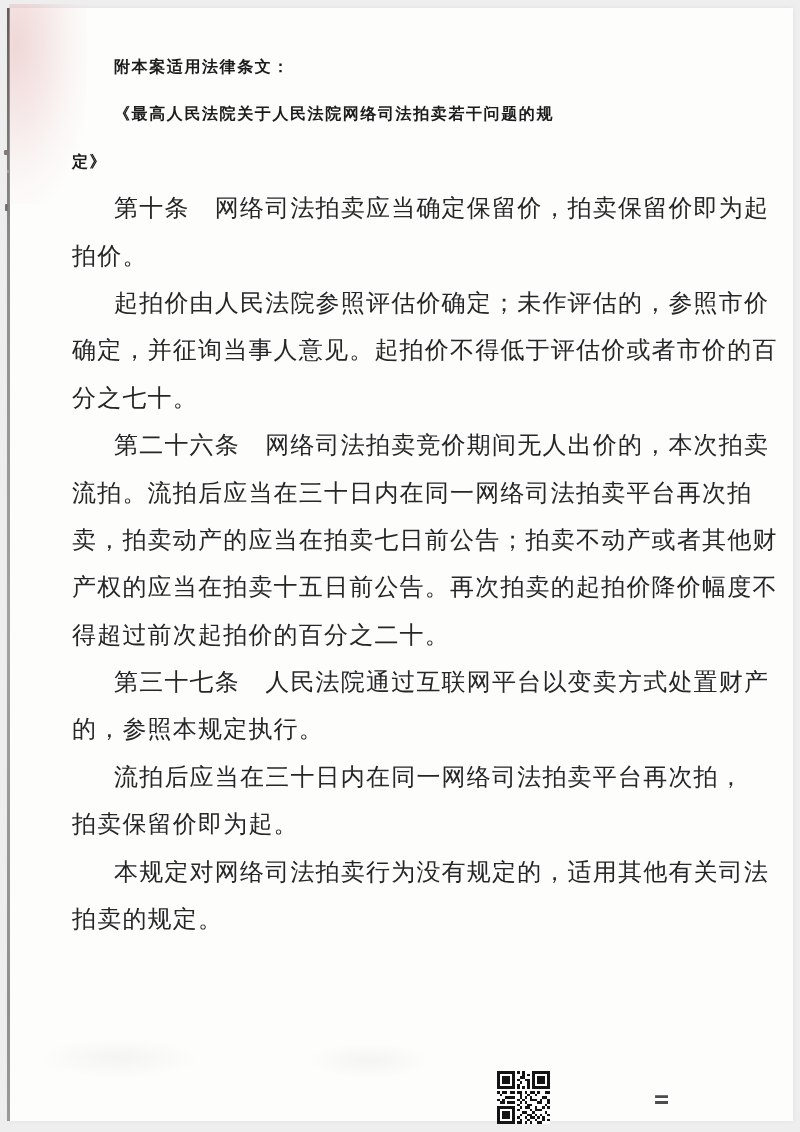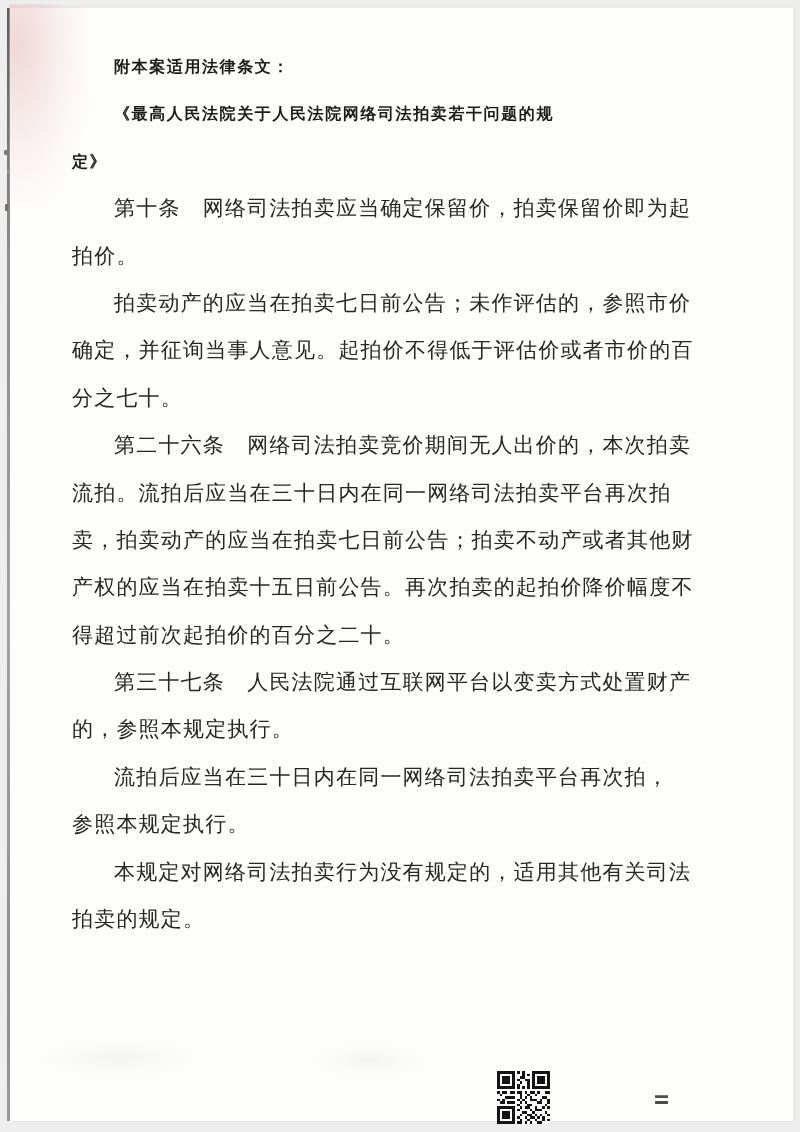--- a/index.html
+++ b/index.html
@@ -50,21 +50,21 @@
   
   .content {
     position: absolute;
     left: 63px;
     top: 35px;
     width: 695px;
   }
   .line {
     height: 47.4px;
     line-height: 47.4px;
-    font-size: 21px;
+    font-size: 24px;
     letter-spacing: 1.2px;
     color: #262626;
     white-space: pre;
   }
   .line.ind { text-indent: 42px; }
   .line.bold {
     font-weight: bold;
     font-size: 16px;
     letter-spacing: 1.6px;
     color: #1b1b1b;
@@ -102,32 +102,32 @@
 <div class="page">
   <div class="edge-line"></div>
   <div class="smudge"></div>
 
   <div class="content">
     <div class="line ind bold">附本案适用法律条文：</div>
     <div class="line ind bold">《最高人民法院关于人民法院网络司法拍卖若干问题的规</div>
     <div class="line bold">定》</div>
     <div class="line ind">第十条　网络司法拍卖应当确定保留价，拍卖保留价即为起</div>
     <div class="line">拍价。</div>
-    <div class="line ind">拍卖动产的应当在拍卖七日前公告；未作评估的，参照市价</div>
+    <div class="line ind">起拍价由人民法院参照评估价确定；未作评估的，参照市价</div>
     <div class="line">确定，并征询当事人意见。起拍价不得低于评估价或者市价的百</div>
     <div class="line">分之七十。</div>
     <div class="line ind">第二十六条　网络司法拍卖竞价期间无人出价的，本次拍卖</div>
     <div class="line">流拍。流拍后应当在三十日内在同一网络司法拍卖平台再次拍</div>
     <div class="line">卖，拍卖动产的应当在拍卖七日前公告；拍卖不动产或者其他财</div>
     <div class="line">产权的应当在拍卖十五日前公告。再次拍卖的起拍价降价幅度不</div>
     <div class="line">得超过前次起拍价的百分之二十。</div>
     <div class="line ind">第三十七条　人民法院通过互联网平台以变卖方式处置财产</div>
     <div class="line">的，参照本规定执行。</div>
     <div class="line ind">流拍后应当在三十日内在同一网络司法拍卖平台再次拍，</div>
-    <div class="line">参照本规定执行。</div>
+    <div class="line">拍卖保留价即为起。</div>
     <div class="line ind">本规定对网络司法拍卖行为没有规定的，适用其他有关司法</div>
     <div class="line">拍卖的规定。</div>
   </div>
 
   <div class="blotch b1"></div>
   <div class="blotch b2"></div>
 
   <svg class="qr" viewBox="0 0 21 21" shape-rendering="crispEdges" xmlns="http://www.w3.org/2000/svg">
     <rect width="21" height="21" fill="#ffffff"></rect>
     <path fill="#141414" fill-rule="evenodd" d="M0 0h7v7H0zM1 1v5h5V1zM2 2h3v3H2z"></path>

